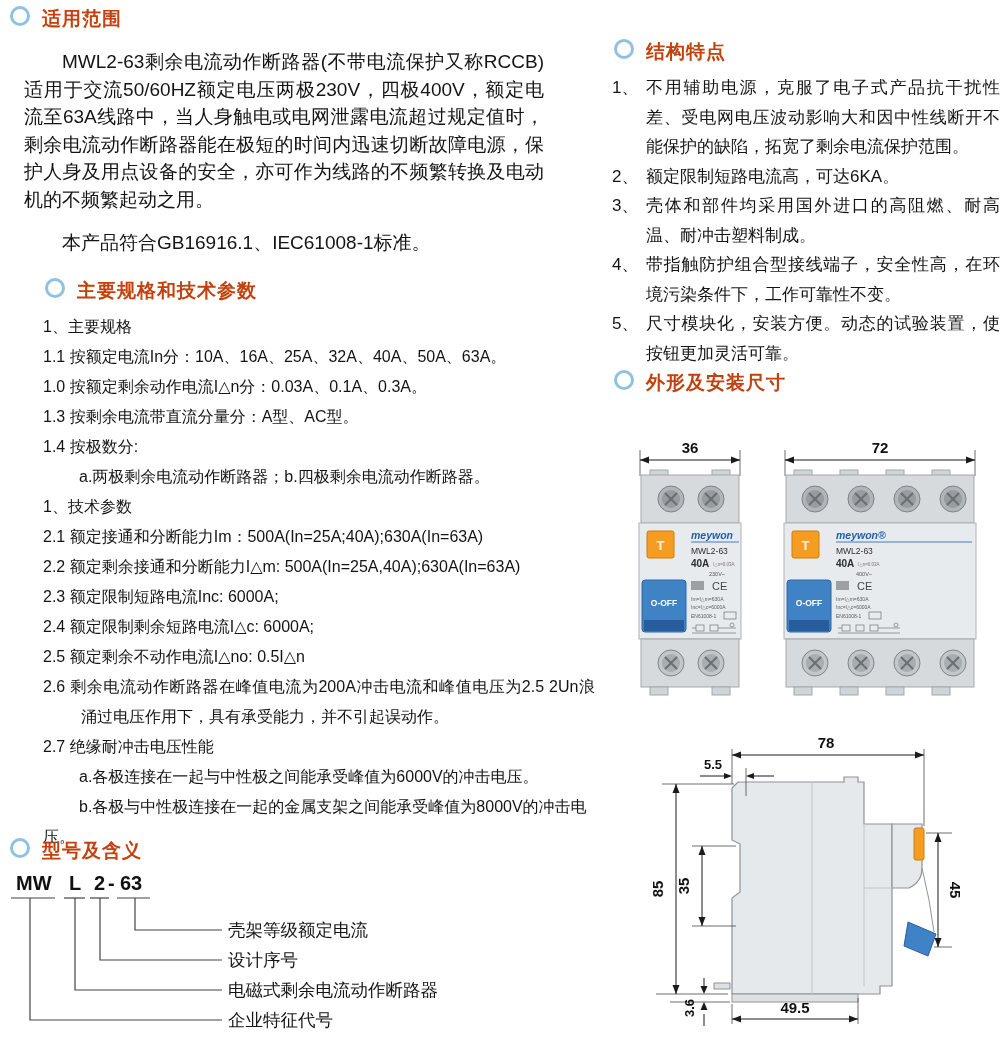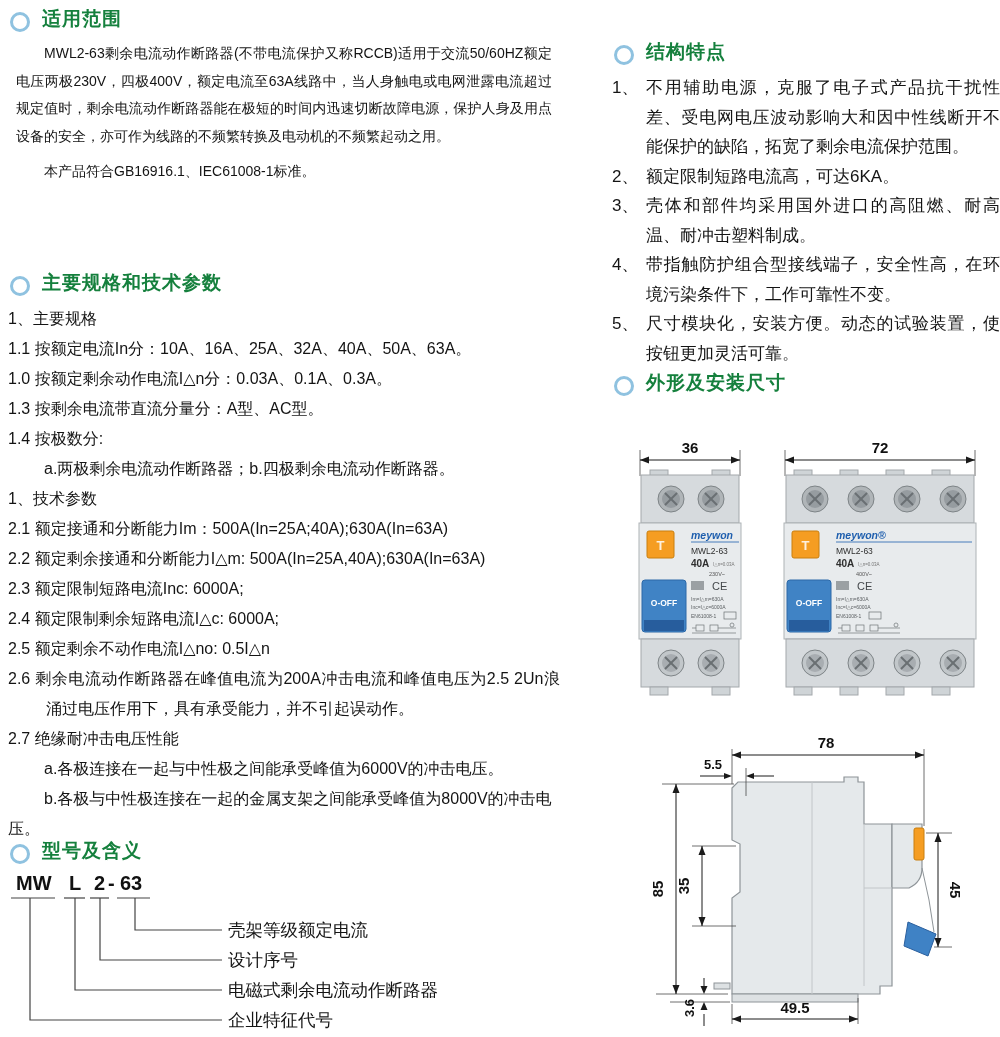--- a/index.html
+++ b/index.html
@@ -6,25 +6,25 @@
   body {
     width:1000px; height:1037px; background:#ffffff;
     font-family:"Liberation Sans","DejaVu Sans",sans-serif;
     color:#141414; -webkit-font-smoothing:antialiased;
   }
   .page { position:relative; width:1000px; height:1037px; overflow:hidden; background:#fff; }
   .col-left  { position:absolute; left:8px;  top:6px; width:552px;  }
   .col-right { position:absolute; left:612px; top:6px; width:388px; }
 
   .sec { position:absolute; left:0; width:100%; }
-  .sec-head { display:flex; align-items:flex-end; gap:12px; margin:0 0 8px 2px;
-              font-size:19px; font-weight:bold; letter-spacing:1px; color:#15803d; }
+  .sec-head { display:flex; align-items:flex-start; gap:12px; margin:0 0 8px 2px;
+              font-size:19px; font-weight:bold; letter-spacing:1px; color:#c2410c; }
   .ring { width:14px; height:14px; border-radius:50%; border:3px solid #8fc2e0; flex:none; background:#fff; }
 
-  .scope p { margin:8px; font-size:14px; line-height:27.5px; text-indent:2em; text-align:justify; }
+  .scope p { margin:16px; font-size:19px; line-height:27.5px; text-indent:2em; text-align:justify; }
 
   .ln   { font-size:16px; line-height:30px; white-space:nowrap; }
   .ind  { text-indent:36px; white-space:normal; }
   .hang { padding-left:38px; text-indent:-38px; white-space:normal; text-align:justify; }
 
   .feat { display:flex; font-size:17px; line-height:29.5px; }
   .feat .n { width:34px; flex:none; }
   .feat .t { flex:1; text-align:justify; }
 
   svg { display:block; }
@@ -44,21 +44,21 @@
 
     <div class="sec scope" style="top:0;">
       <div class="sec-head">
         <span class="ring"></span>
         <span>适用范围</span>
       </div>
       <p>MWL2-63剩余电流动作断路器(不带电流保护又称RCCB)适用于交流50/60HZ额定电压两极230V，四极400V，额定电流至63A线路中，当人身触电或电网泄露电流超过规定值时，剩余电流动作断路器能在极短的时间内迅速切断故障电源，保护人身及用点设备的安全，亦可作为线路的不频繁转换及电动机的不频繁起动之用。</p>
       <p>本产品符合GB16916.1、IEC61008-1标准。</p>
     </div>
 
-    <div class="sec" style="top:264px;">
+    <div class="sec" style="top:272px;margin-left:35px;">
       <div class="sec-head">
         <span class="ring"></span>
         <span>主要规格和技术参数</span>
       </div>
       <div class="ln">1、主要规格</div>
       <div class="ln">1.1 按额定电流In分：10A、16A、25A、32A、40A、50A、63A。</div>
       <div class="ln">1.0 按额定剩余动作电流I△n分：0.03A、0.1A、0.3A。</div>
       <div class="ln">1.3 按剩余电流带直流分量分：A型、AC型。</div>
       <div class="ln">1.4 按极数分:</div>
       <div class="ln ind">a.两极剩余电流动作断路器；b.四极剩余电流动作断路器。</div>

